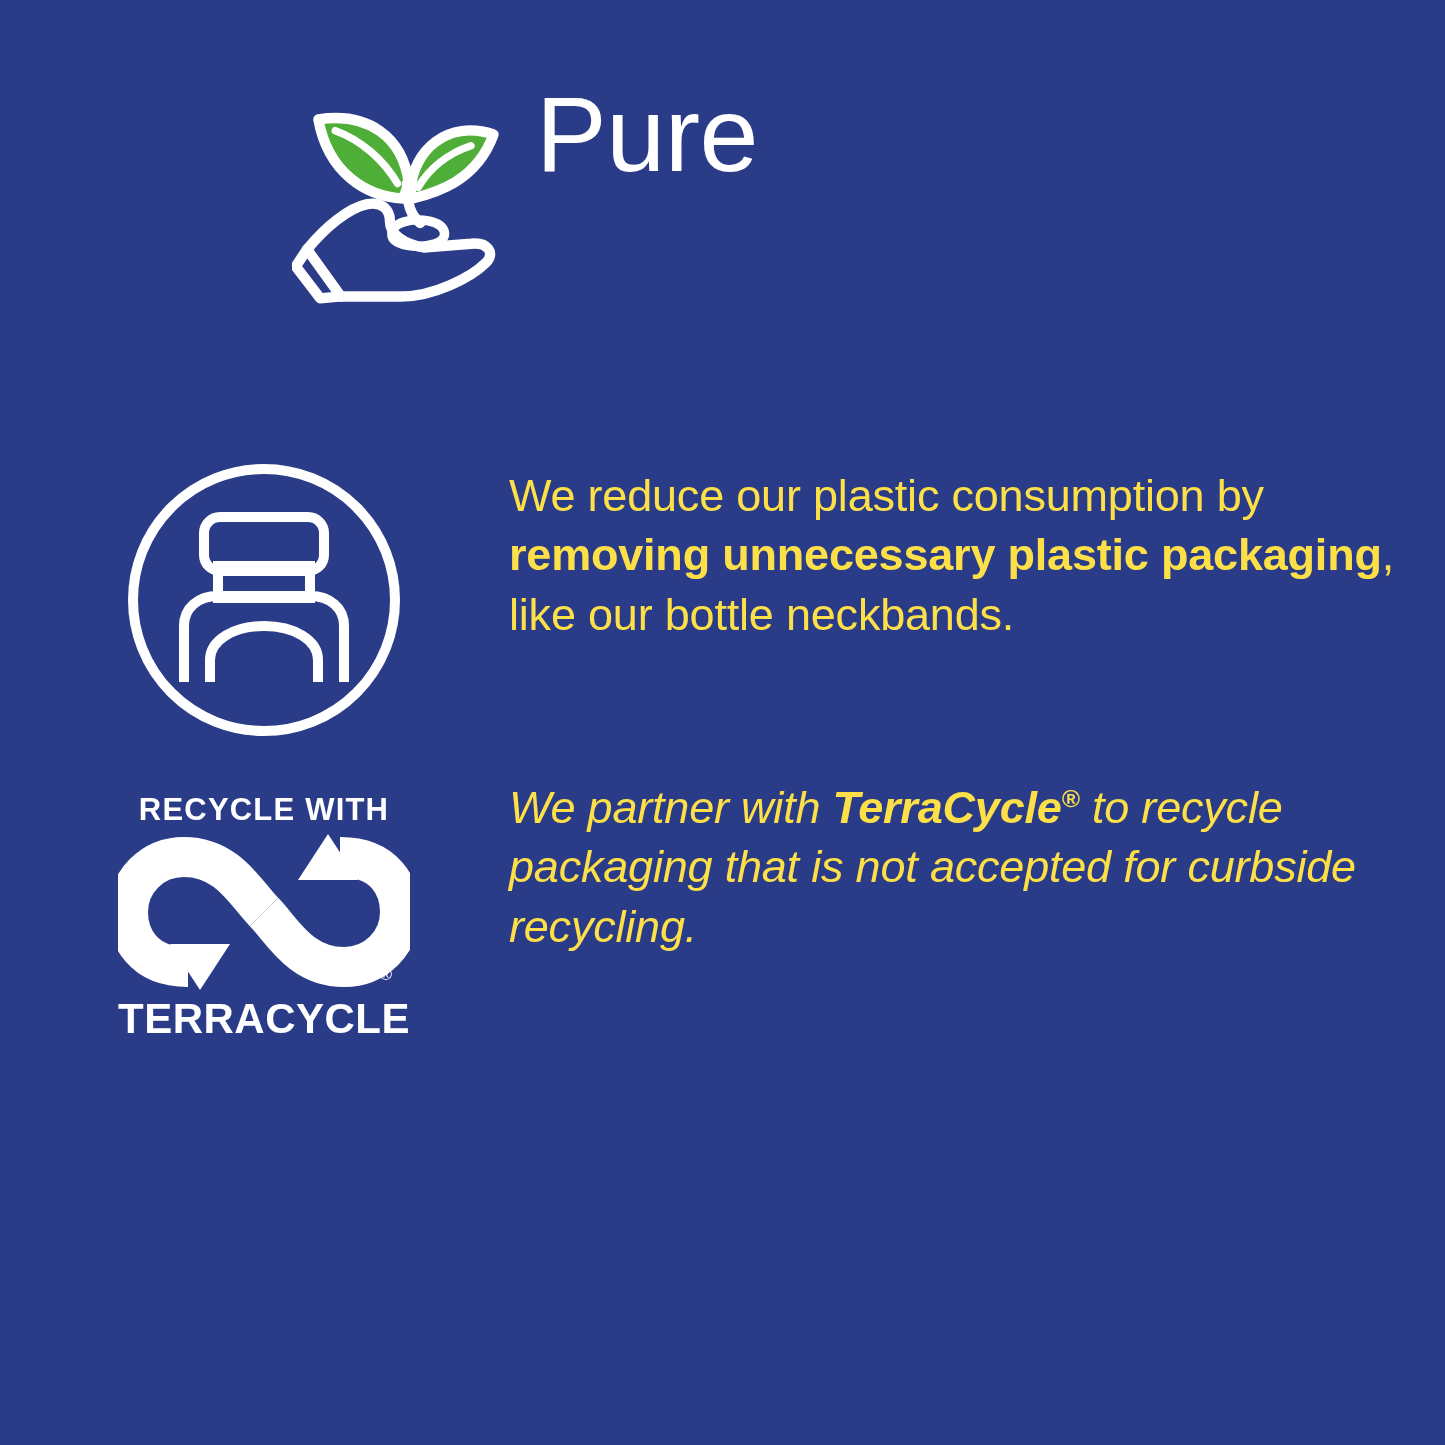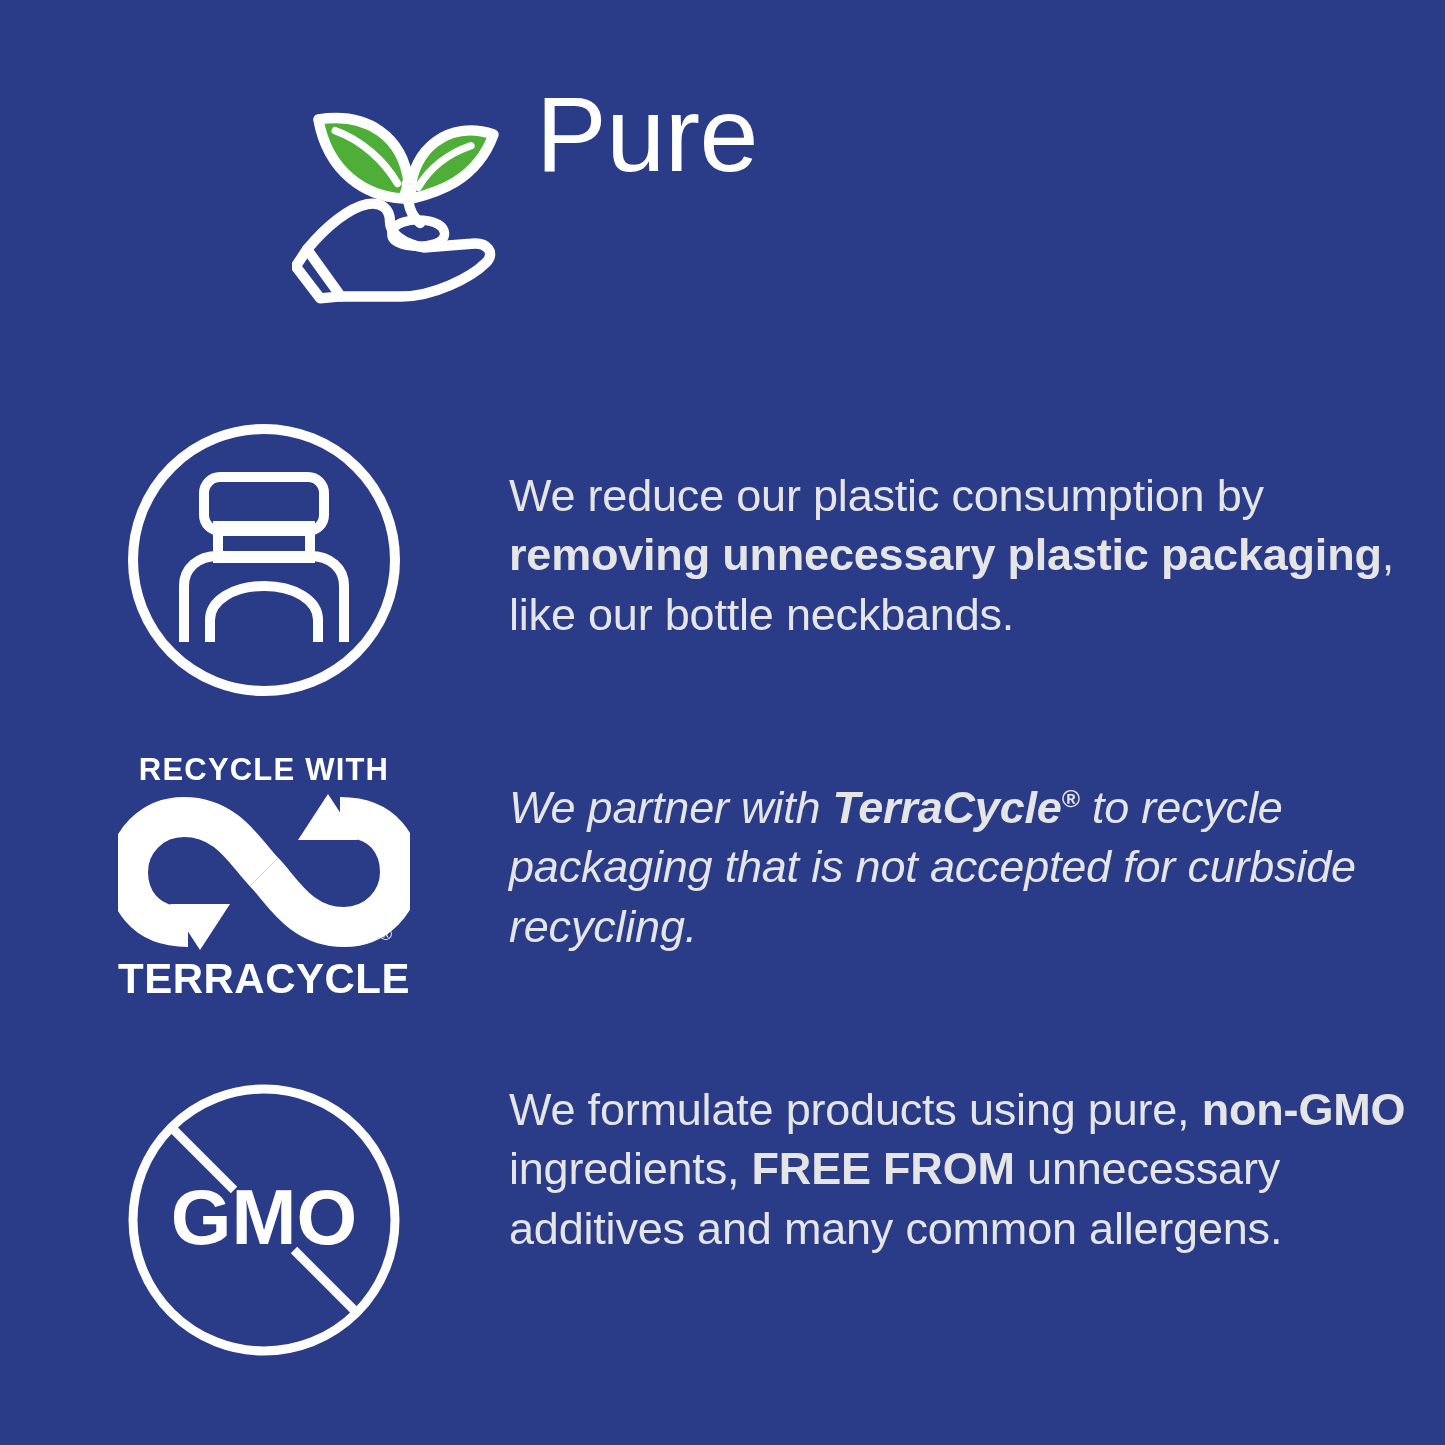--- a/index.html
+++ b/index.html
@@ -57,27 +57,28 @@
   #row-0 { left: 118px; top: 414px; }
   #row-1 { left: 118px; top: 752px; }
   #row-2 { left: 118px; top: 1074px; }
 
   .row-icon {
     flex: 0 0 auto;
     width: 292px;
     display: flex;
     align-items: center;
     justify-content: flex-end;
+    margin-top: 40px;
   }
   #row-0 .row-icon { height: 292px; }
   #row-1 .row-icon { height: 250px; }
   #row-2 .row-icon { height: 292px; }
 
   .row-text {
-    color: #e5e5e5;
+    color: #fde047;
     font-family: "Liberation Sans", sans-serif;
     font-size: 45px;
     line-height: 1.32;
     font-weight: 400;
     letter-spacing: -0.2px;
   }
   #row-0 .row-text { margin-left: 99px; margin-top: 52px; }
   #row-1 .row-text { margin-left: 99px; margin-top: 26px; font-style: italic; }
   #row-2 .row-text { margin-left: 99px; margin-top: 6px; }
 
@@ -213,27 +214,15 @@
 
         <div class="tc-bottom">TERRACYCLE</div>
       </div>
     </div>
     <div class="row-text">
       <span>We partner with </span><b>TerraCycle</b><b><sup>®</sup></b><span> to recycle packaging that is not accepted for curbside recycling.</span>
     </div>
   </div>
 
   <div class="row" id="row-2">
-    <div class="row-icon">
-      <svg viewBox="0 0 292 292" width="292" height="292" aria-hidden="true">
-        <circle cx="146" cy="146" r="131" fill="none" stroke="#ffffff" stroke-width="9"></circle>
-
-        <line x1="53" y1="53" x2="116" y2="116" stroke="#ffffff" stroke-width="9"></line>
-        <line x1="176" y1="176" x2="239" y2="239" stroke="#ffffff" stroke-width="9"></line>
-        <text x="146" y="170" text-anchor="middle" font-family="Liberation Sans, sans-serif" font-size="78" font-weight="700" fill="#ffffff">GMO</text>
-      </svg>
-    </div>
-    <div class="row-text">
-      <span>We formulate products using pure, </span><b>non-GMO</b><span> ingredients, </span><b>FREE FROM</b><span> unnecessary additives and many common allergens.</span>
-    </div>
   </div>
 
 </div>
 
 </body></html>

